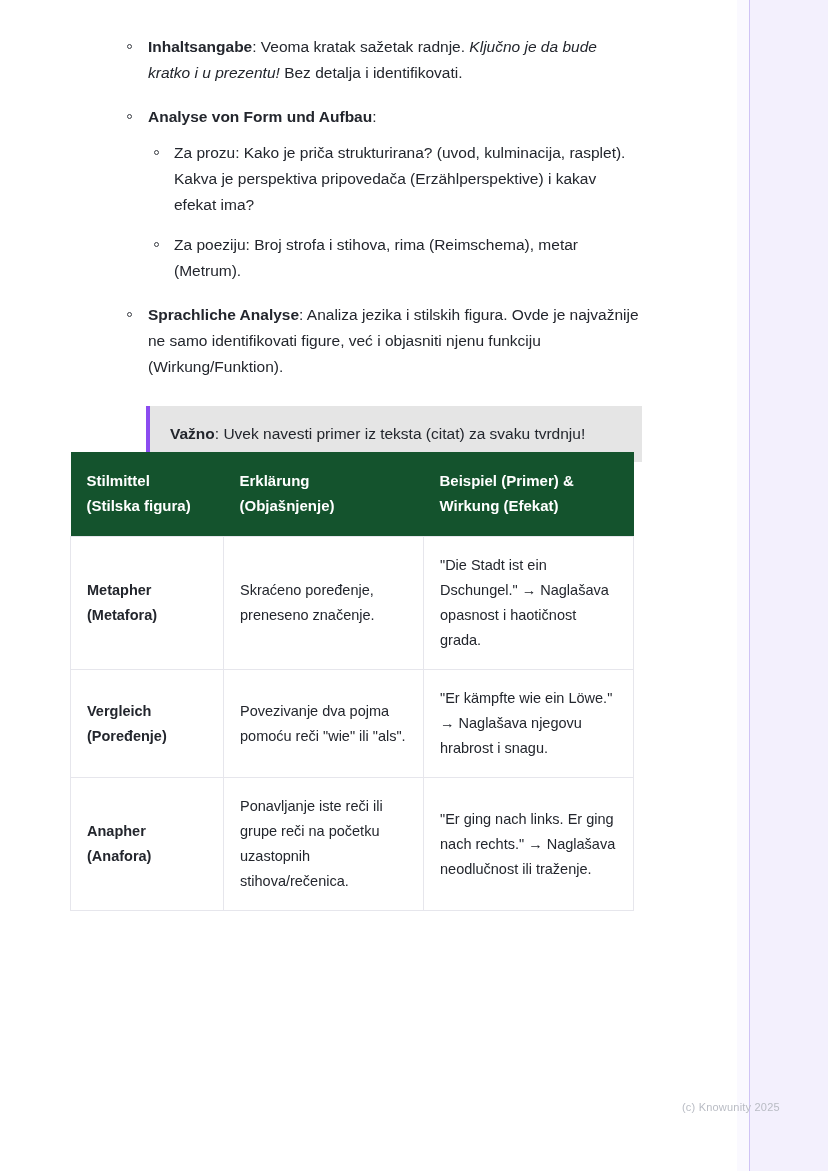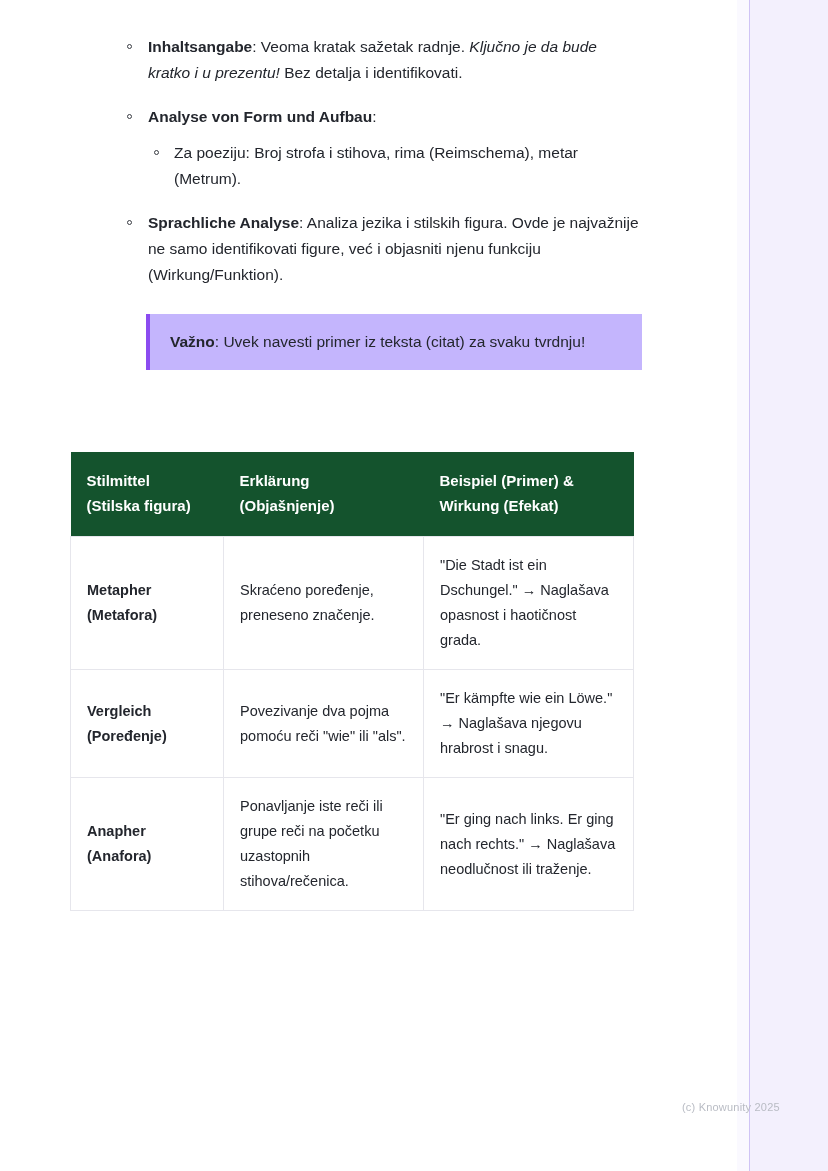--- a/index.html
+++ b/index.html
@@ -110,21 +110,21 @@
   }
   .b { font-weight: bold; }
   .i { font-style: italic; }
 
   
   .callout {
     margin-top: 26px;
     margin-left: 26px;
     width: 496px;
     box-sizing: border-box;
-    background: #c4b5fd;
+    background: #e5e5e5;
     border-left: 4px solid #8b4cf0;
     padding: 16px 18px 16px 20px;
     font-size: 15.5px;
     line-height: 24px;
     color: #23262d;
   }
 
   
   .table-wrap {
     position: absolute;
@@ -186,20 +186,21 @@
 
     <ul class="lvl1">
 
       <li>
         <span class="b">Inhaltsangabe</span><span>: </span><span>Veoma kratak sažetak radnje. </span><span class="i">Ključno je da bude kratko i u prezentu!</span><span> Bez detalja i identifikovati.</span>
       </li>
 
       <li>
         <span class="b">Analyse von Form und Aufbau</span><span>:</span>
         <ul class="lvl2">
+          <li>Za prozu: Kako je priča strukturirana? (uvod, kulminacija, rasplet). Kakva je perspektiva pripovedača (Erzählperspektive) i kakav efekat ima?</li>
           <li>Za poeziju: Broj strofa i stihova, rima (Reimschema), metar (Metrum).</li>
         </ul>
       </li>
 
       <li>
         <span class="b">Sprachliche Analyse</span><span>: </span><span>Analiza jezika i stilskih figura. Ovde je najvažnije ne samo identifikovati figure, već i objasniti njenu funkciju (Wirkung/Funktion).</span>
       </li>
 
     </ul>
 

